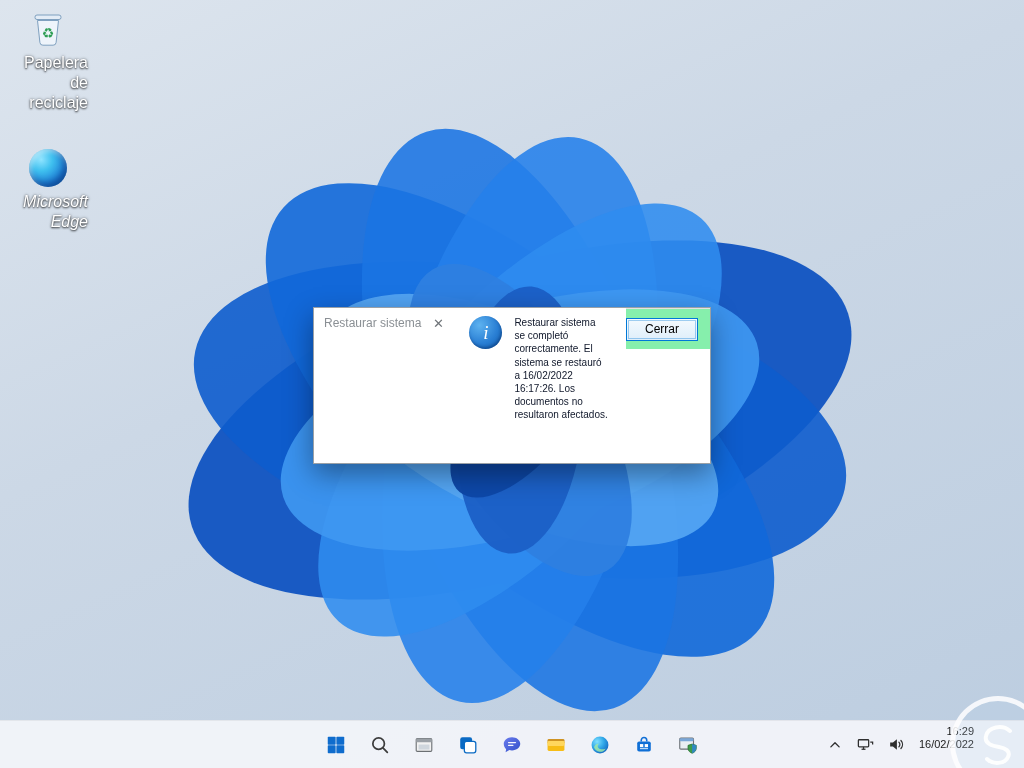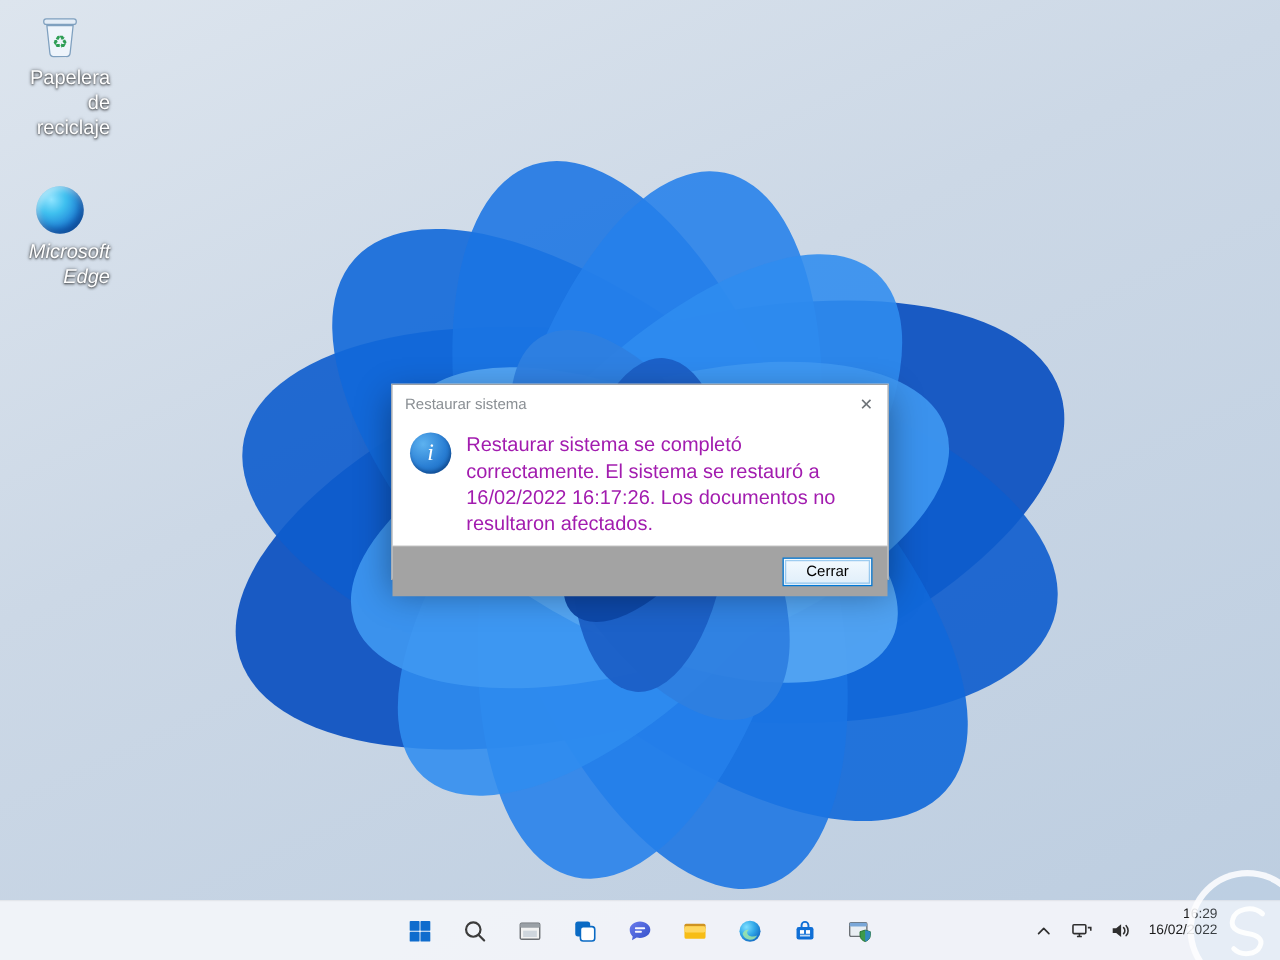--- a/index.html
+++ b/index.html
@@ -24,39 +24,39 @@
   .edge-ball { width:38px; height:38px; border-radius:50%;
     background: radial-gradient(circle at 32% 28%, #8fe4ff 0%, #3fc0ef 30%, #1b79d4 68%, #0a4fa8 100%);
     box-shadow: inset -3px -4px 6px rgba(4,40,100,.45), inset 2px 3px 5px rgba(255,255,255,.5);
   }
 
   
   .dialog {
     position:absolute; left:313px; top:307px; width:398px; height:157px;
     background:#fff; border:1px solid #9aa0a6; z-index:5;
     box-shadow: 0 10px 26px rgba(0,0,0,.38);
-    display:flex; flex-direction:column;
+    display:flex; flex-direction:row;
   }
   .dialog-titlebar { height:30px; display:flex; align-items:center; padding-left:10px; flex:0 0 auto; }
   .dialog-title { font-size:12px; color:#8a8f94; }
   .dialog-close {
     margin-left:auto; width:34px; height:100%; display:flex; align-items:center; justify-content:center;
     color:#6f7479; font-size:13px; cursor:pointer;
   }
   .dialog-body { flex:1 1 auto; display:flex; padding:6px 18px 6px 14px; gap:12px; }
   .info-badge {
     width:33px; height:33px; border-radius:50%; flex:0 0 auto; margin-top:2px;
     background: radial-gradient(circle at 32% 28%, #5db2f0 0%, #2a7fd4 55%, #0f5cb0 100%);
     color:#fff; font-size:19px; font-style:italic; font-family:"Liberation Serif", serif;
     display:flex; align-items:center; justify-content:center;
     box-shadow: inset -1px -2px 3px rgba(0,30,80,.4);
   }
-  .dialog-msg { font-size:16px; color:#a21caf; line-height:1.32; padding-top:2px; }
+  .dialog-msg { font-size:10px; color:#0f172a; line-height:1.32; padding-top:2px; }
   .dialog-footer {
-    flex:0 0 auto; height:41px; background:#a3a3a3; border-top:1px solid #e2e2e2;
+    flex:0 0 auto; height:41px; background:#86efac; border-top:1px solid #e2e2e2;
     display:flex; align-items:center; justify-content:flex-end; padding-right:12px;
   }
   .btn-default {
     min-width:72px; height:23px; font-size:12px; font-family:"Liberation Sans", sans-serif;
     border:1px solid #0078d7; background:linear-gradient(#f4fafe, #dfeefa);
     color:#000; cursor:pointer; outline:1px solid rgba(0,120,215,.35); outline-offset:-3px;
   }
 
   
   .taskbar {

